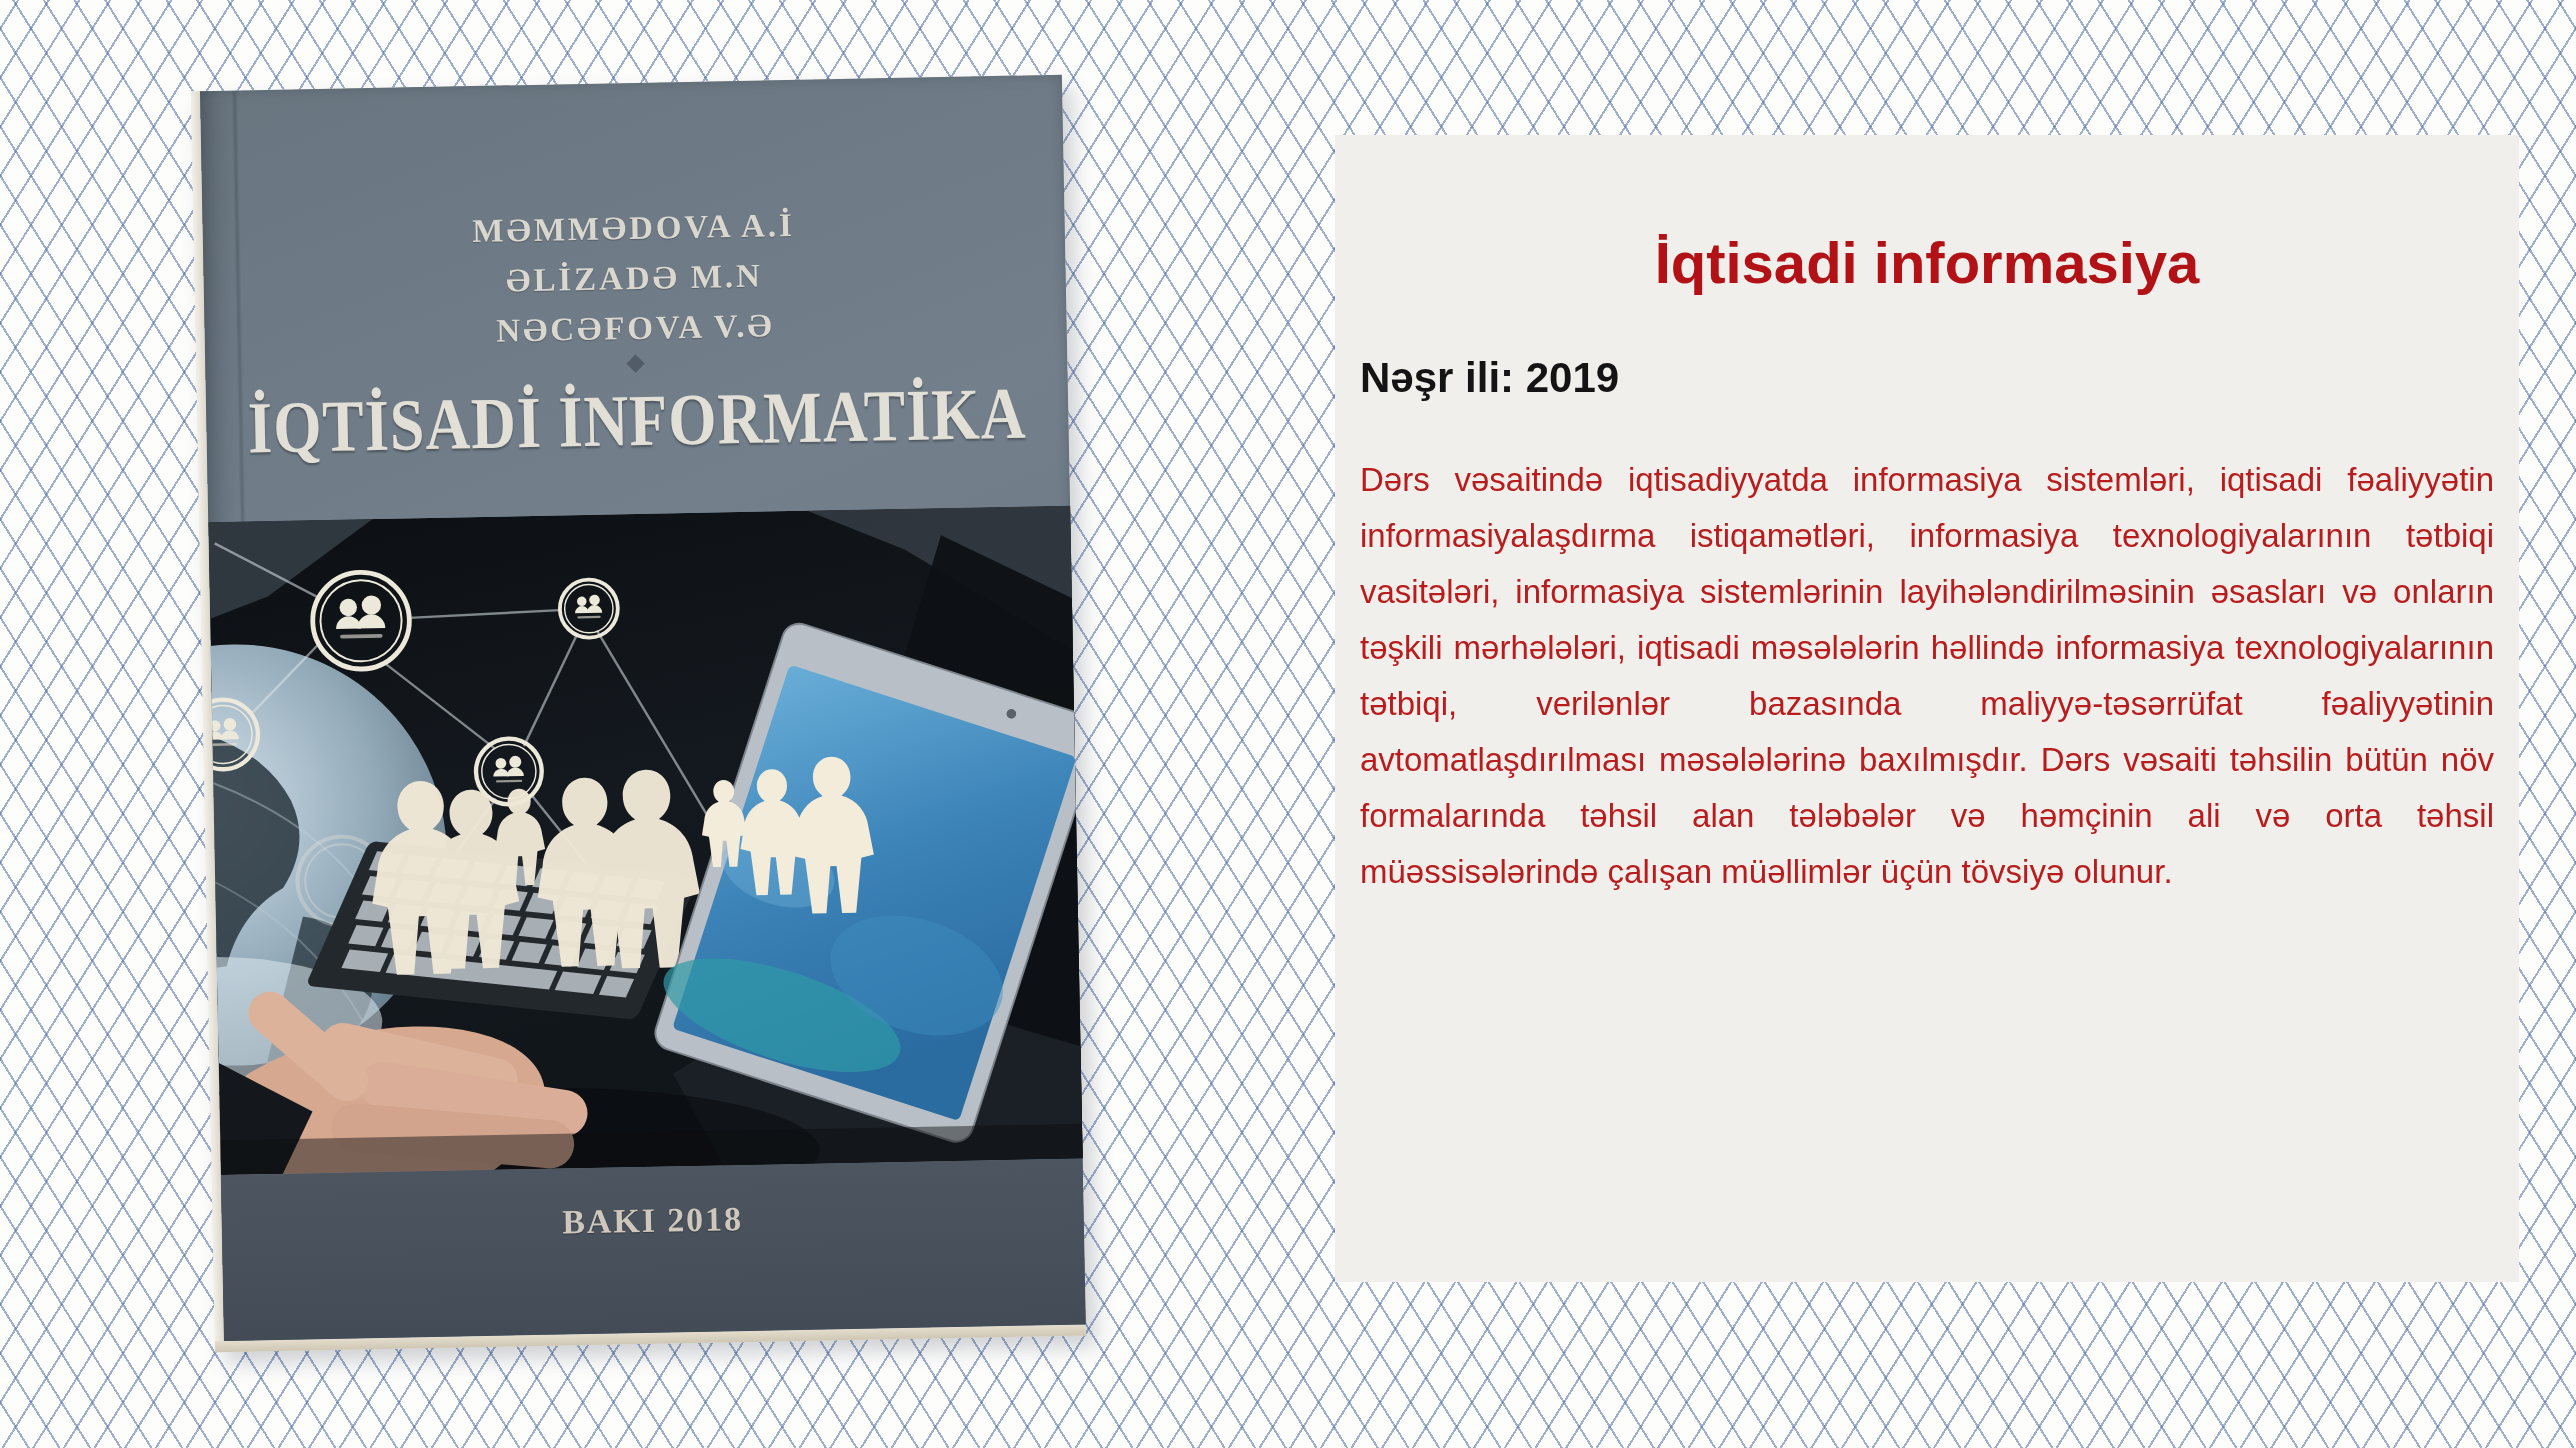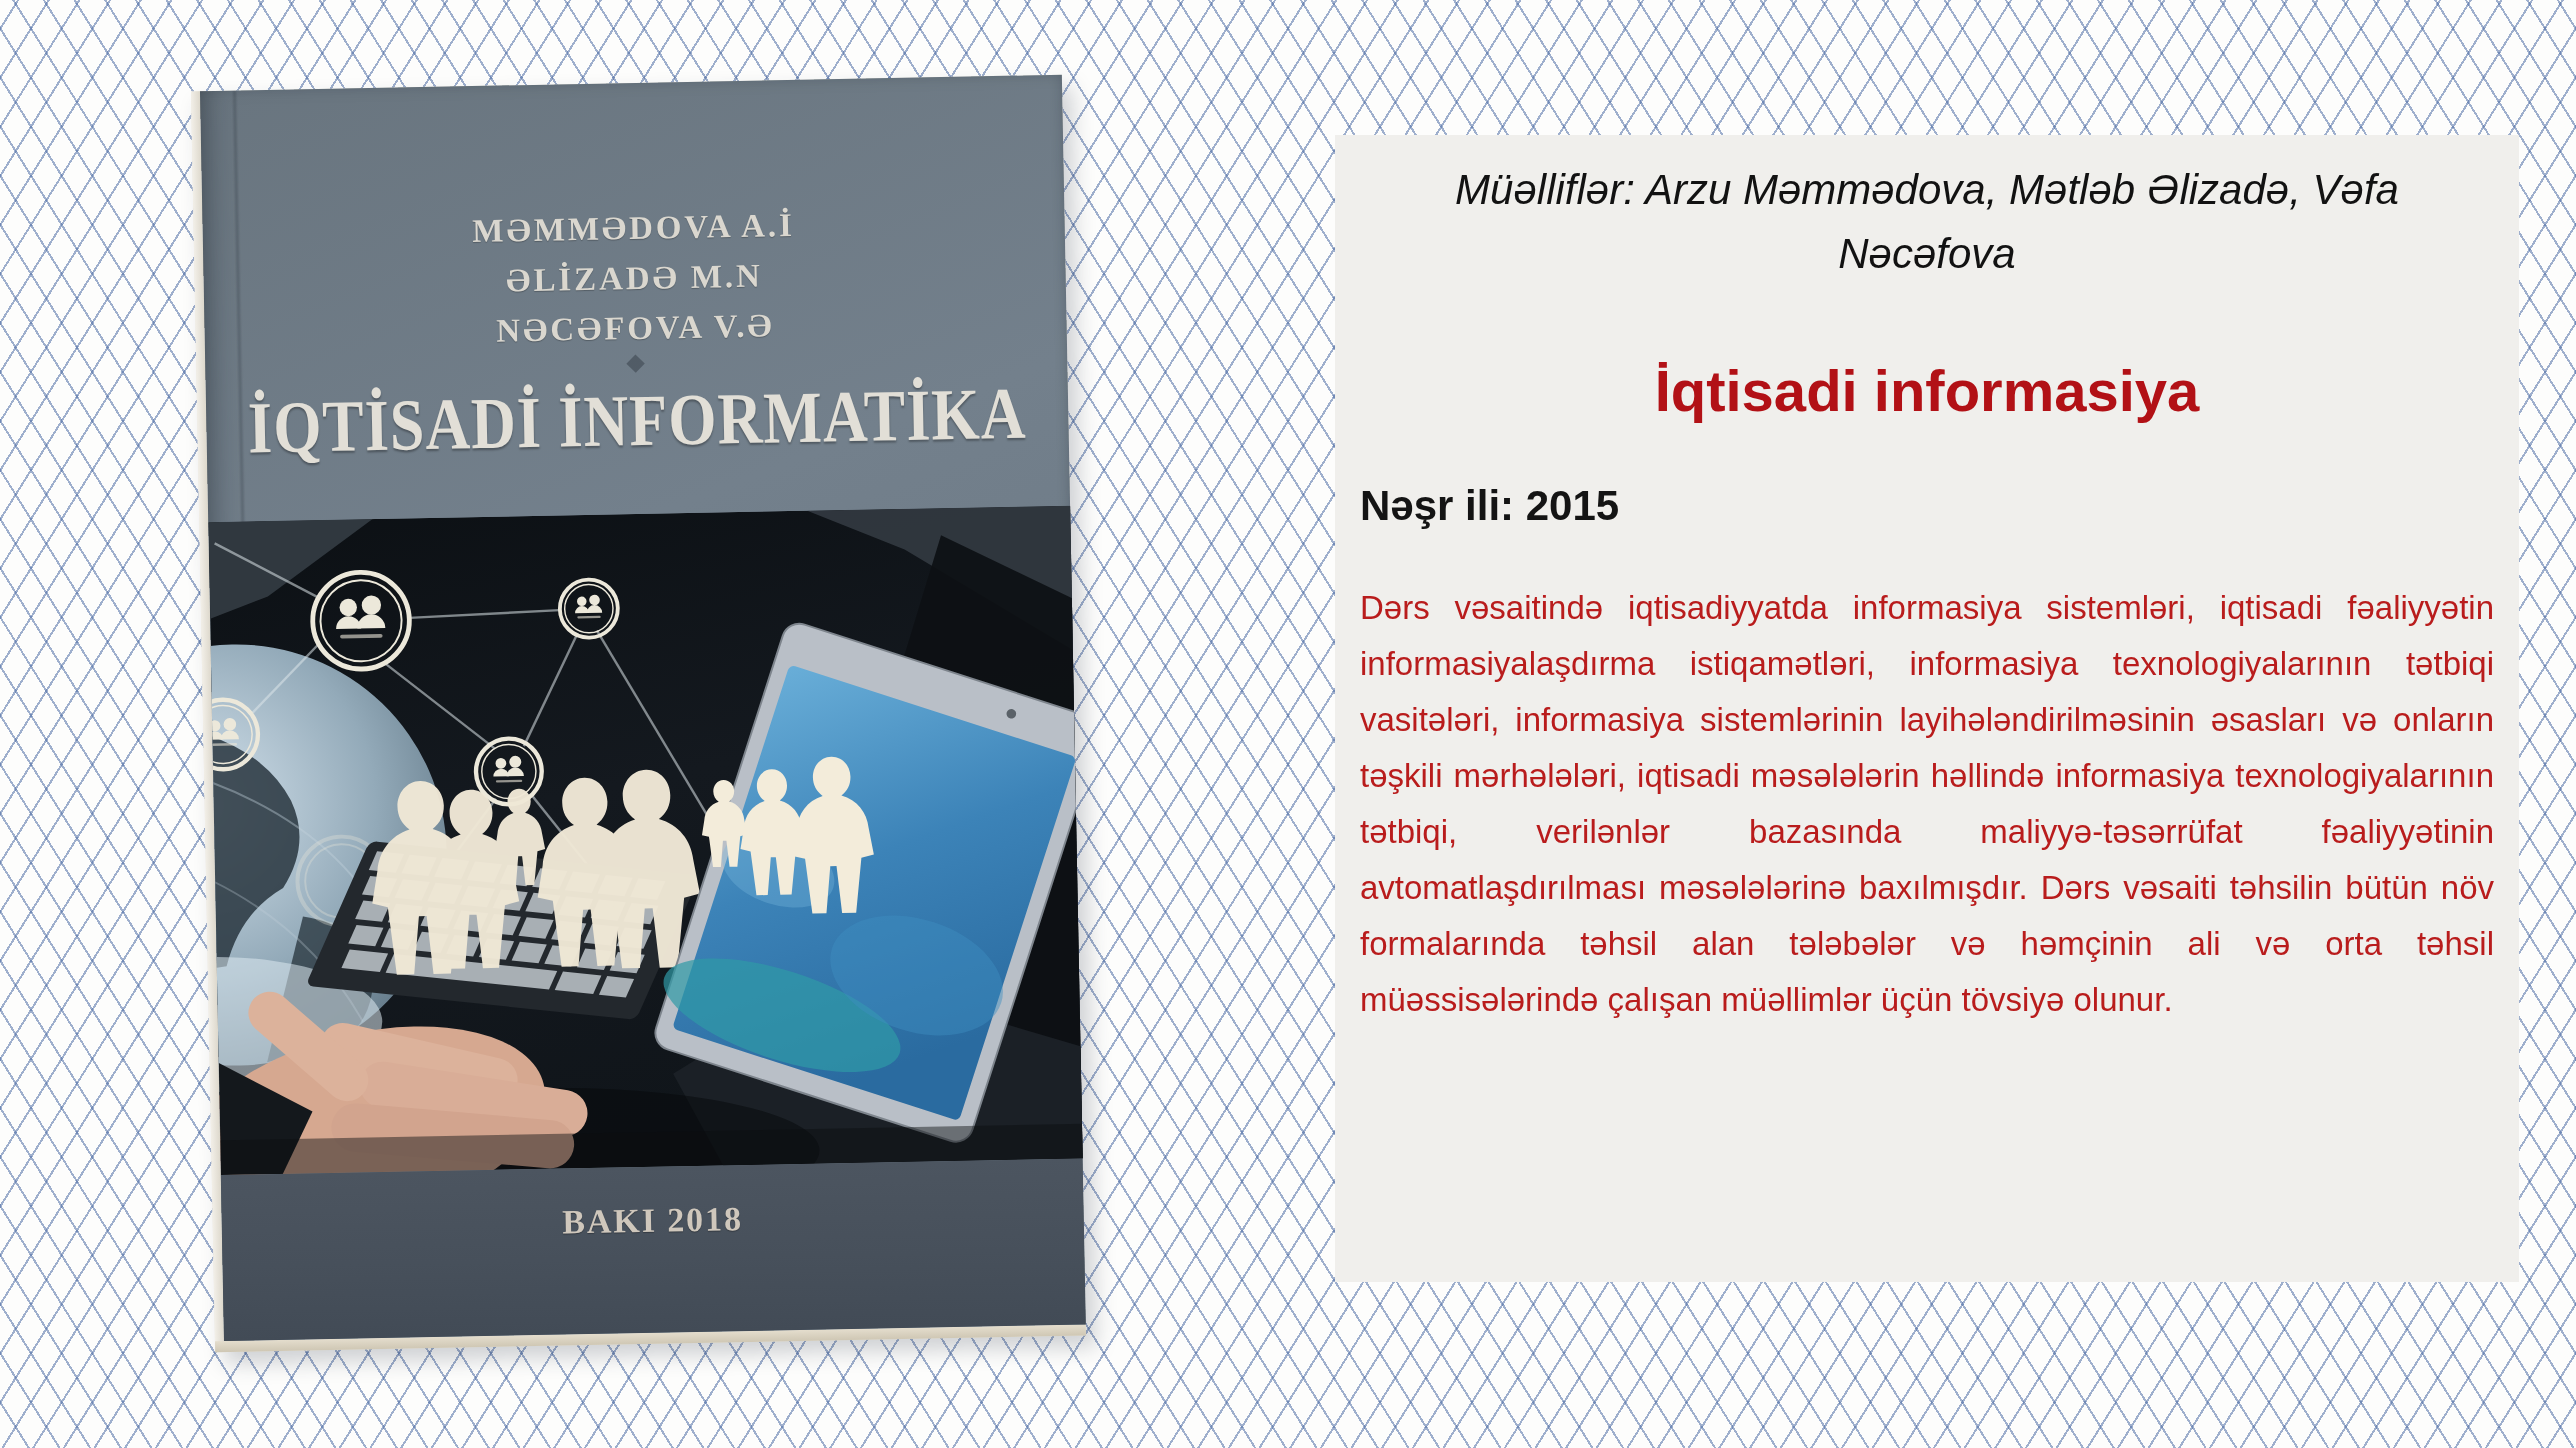--- a/index.html
+++ b/index.html
@@ -262,20 +262,19 @@
         <rect x="0" y="640" width="893" height="36" fill="#0a0d10" opacity="0.45"></rect>
       </svg>
 
       <div class="cover-band">
         <div class="cover-imprint">BAKI 2018</div>
       </div>
     </div>
   </div>
 
   <div class="panel">
-    <div class="panel-authors">Müəlliflər: Arzu Məmmədova, Mətləb Əlizadə, Vəfa Nəcəfova</div>
     <div class="panel-title" style="color: rgb(178, 17, 22);">İqtisadi informasiya</div>
-    <div class="panel-publish">Nəşr ili: 2015</div>
+    <div class="panel-publish">Nəşr ili: 2019</div>
     <div class="panel-desc">Dərs vəsaitində iqtisadiyyatda informasiya sistemləri, iqtisadi fəaliyyətin informasiyalaşdırma istiqamətləri, informasiya texnologiyalarının tətbiqi vasitələri, informasiya sistemlərinin layihələndirilməsinin əsasları və onların təşkili mərhələləri, iqtisadi məsələlərin həllində informasiya texnologiyalarının tətbiqi, verilənlər bazasında maliyyə-təsərrüfat fəaliyyətinin avtomatlaşdırılması məsələlərinə baxılmışdır. Dərs vəsaiti təhsilin bütün növ formalarında təhsil alan tələbələr və həmçinin ali və orta təhsil müəssisələrində çalışan müəllimlər üçün tövsiyə olunur.</div>
   </div>
 
 </div>
 
 
 </body></html>

